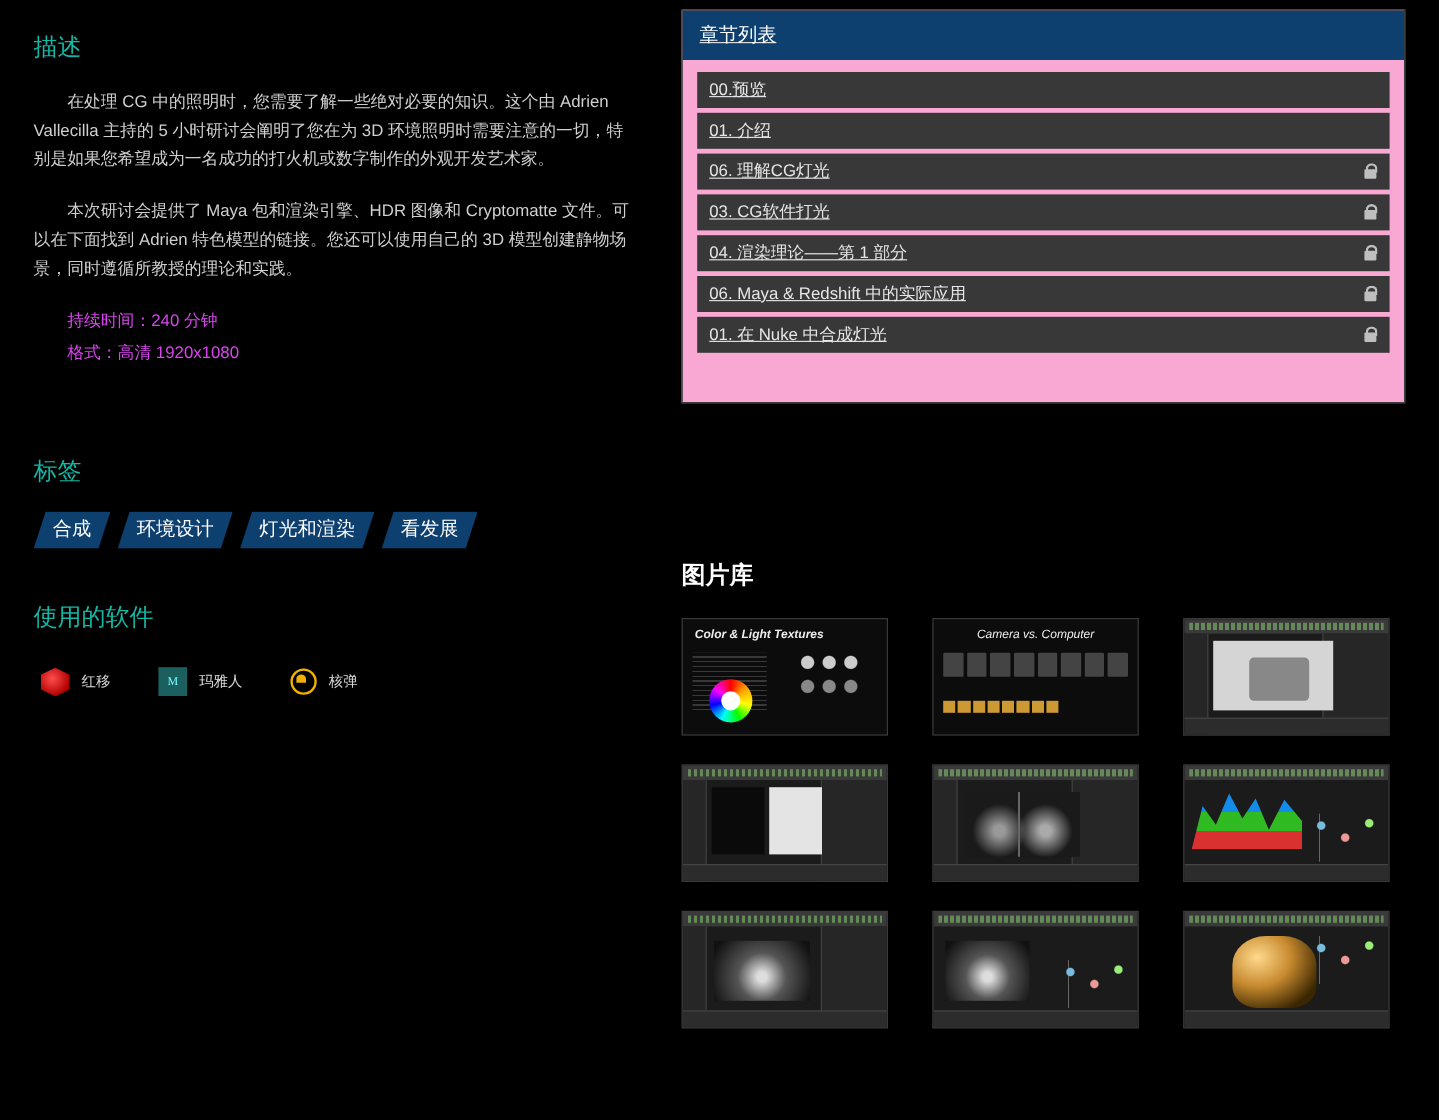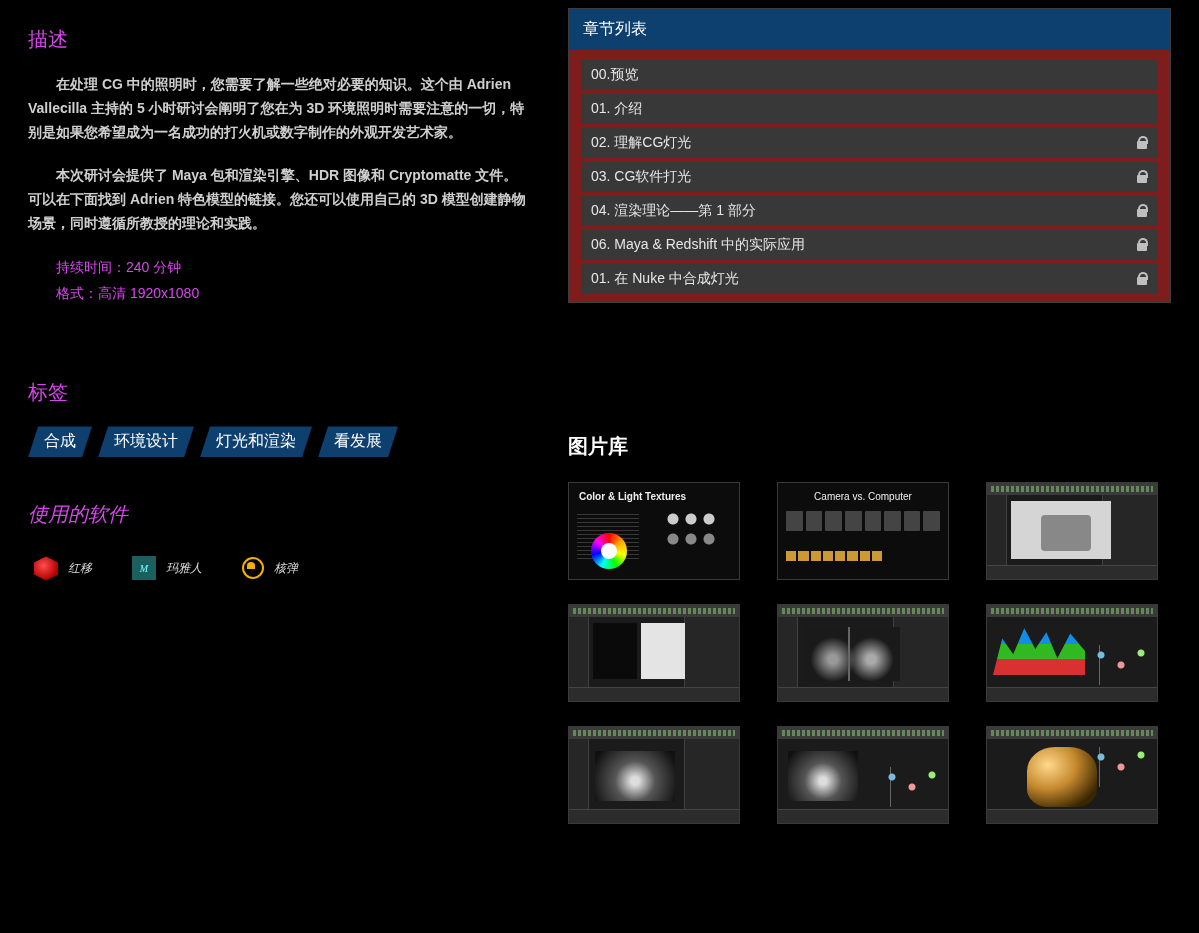--- a/index.html
+++ b/index.html
@@ -22,31 +22,30 @@
     padding-right: 40px;
   }
   .right-col {
     flex: 1;
     padding-top: 8px;
   }
 
   
   .section-title {
     font-size: 20px;
-    color: #d946ef;
+    color: #14b8a6;
     font-weight: 400;
     margin-bottom: 20px;
   }
   .desc p {
     font-size: 14px;
     line-height: 1.7;
     color: #cfcfcf;
     margin-bottom: 20px;
     text-indent: 2em;
-    font-weight: bold;
   }
   .desc .meta-line {
     text-indent: 2em;
     margin-bottom: 2px;
     color: #d946ef;
     line-height:1.7;
   }
 
   
   .tags-section { margin-top: 74px; }
@@ -54,34 +53,35 @@
   .tag {
     background: #0d3f6f;
     color: #fff;
     font-size: 16px;
     padding: 5px 16px;
     margin-right: 6px;
     clip-path: polygon(10px 0, 100% 0, calc(100% - 10px) 100%, 0 100%);
   }
 
   
-  .software-section { margin-top: 44px; font-style: italic; }
+  .software-section { margin-top: 44px; }
   .software-row { display: flex; align-items: center; gap: 40px; margin-top: 28px; padding-left:6px;}
   .software-item { display: flex; align-items: center; gap: 10px; color: #dcdcdc; font-size:12px;}
   .sw-icon { width: 24px; height: 24px; display:inline-flex; align-items:center; justify-content:center; }
   .sw-redshift { background: radial-gradient(circle at 40% 40%, #ff4d4d, #b20000 70%); border-radius:4px; transform: rotate(0deg); clip-path: polygon(50% 0,100% 25%,100% 75%,50% 100%,0 75%,0 25%);}
   .sw-maya { background:#1b5f5f; color:#7ff; display:flex;align-items:center;justify-content:center;font-size:10px;font-family:serif;}
   .sw-nuke { width:22px;height:22px; border-radius:50%; border:2px solid #f2b100; position:relative; }
   .sw-nuke::after{content:"";position:absolute;left:3px;top:3px;width:8px;height:7px;background:#f2b100;border-radius:50% 50% 0 0;}
 
   
   .chapters-panel {
-    background: #7f1d1d;
+    background: #f9a8d4;
     border: 1px solid #3d3d3f;
-    padding-bottom: 4px;
+    padding-bottom: 37px;
+    text-decoration: underline;
   }
   .ch-header {
     background: #0d3f6f;
     color: #fff;
     font-size: 16px;
     padding: 10px 14px;
   }
   .ch-body { padding: 10px 12px 0 12px; }
   .ch-item {
     display:flex; align-items:center; justify-content:space-between;
@@ -105,20 +105,21 @@
   }
 
   
   .gallery-section { margin-top: 130px; }
   .gallery-title{
     font-size:20px; color:#fff; margin-bottom:22px;
   }
   .gallery-grid{
     display:grid; grid-template-columns: repeat(3, 1fr);
     gap: 24px 24px;
+    font-style: italic;
   }
   .thumb{
     width:172px; height:98px;
     background:#1b1b1b;
     border:1px solid #3a3a3a;
     position:relative;
     overflow:hidden;
     cursor:pointer;
   }
   .thumb-dark{ background:#0c0c0c; }
@@ -273,21 +274,21 @@
     <div class="chapters-panel">
       <div class="ch-header">章节列表</div>
       <div class="ch-body" id="chapters-body">
           <div class="ch-item">
             <span>00.预览</span>
           </div>
           <div class="ch-item">
             <span>01. 介绍</span>
           </div>
           <div class="ch-item">
-            <span>02. 理解CG灯光</span>
+            <span>06. 理解CG灯光</span>
             <span class="lock-icon"></span>
           </div>
           <div class="ch-item">
             <span>03. CG软件打光</span>
             <span class="lock-icon"></span>
           </div>
           <div class="ch-item">
             <span>04. 渲染理论——第 1 部分</span>
             <span class="lock-icon"></span>
           </div>

